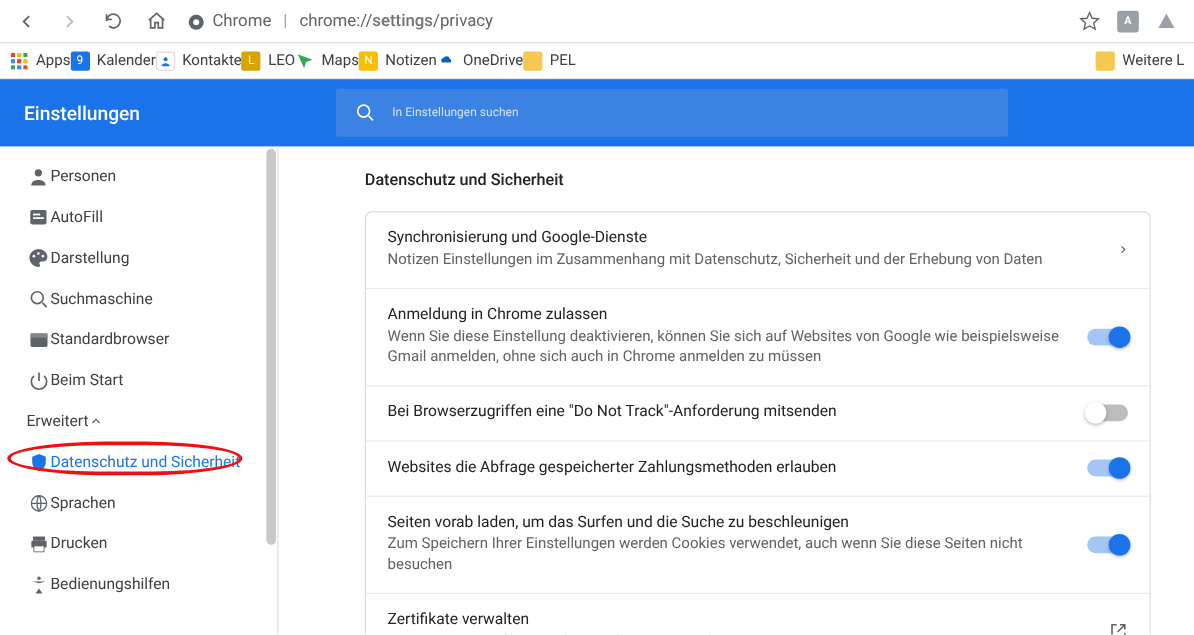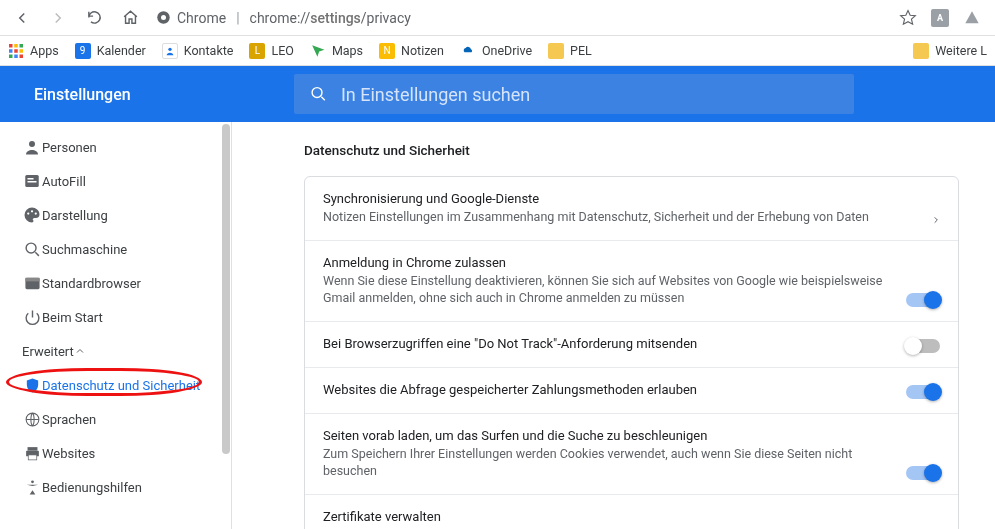--- a/index.html
+++ b/index.html
@@ -2,58 +2,58 @@
 <html><head>
 <meta charset="utf-8">
 <style>
 * { margin: 0; padding: 0; box-sizing: border-box; font-family: "Segoe UI", Roboto, Arial, sans-serif; }
 body { width: 995px; height: 529px; overflow: hidden; background: #fff; font-size: 13px; color: #202124; }
 
 
 .browser-bar { height: 36px; display: flex; align-items: center; padding: 0 8px; gap: 8px; border-bottom: 1px solid #e0e0e0; }
 .nav-btn { width: 28px; height: 28px; display: flex; align-items: center; justify-content: center; border-radius: 50%; color: #5f6368; cursor: default; }
 .nav-btn.disabled { color: #bdbdbd; }
-.addr { flex: 0 0 auto; display: flex; align-items: flex-start; gap: 6px; color: #5f6368; font-size: 14px; margin-left: 4px; }
+.addr { flex: 0 0 auto; display: flex; align-items: flex-end; gap: 6px; color: #5f6368; font-size: 14px; margin-left: 4px; }
 .addr .chrome-prefix { color: #5f6368; }
 .addr .seg { color: #737373; font-weight: 500; }
 .addr .divider { color: #9aa0a6; margin: 0 4px; }
 .addr-spacer { flex: 1; }
 .chrome-actions { display: flex; align-items: center; gap: 14px; color: #9aa0a6; padding-right: 6px; }
 .chrome-actions .ico { width: 18px; height: 18px; display: flex; align-items: center; justify-content: center; }
 
 
-.bookmarks { height: 30px; display: flex; align-items: center; padding: 0 8px; gap: 16px; border-bottom: 1px solid #e0e0e0; font-size: 12.5px; color: #3c4043; }
+.bookmarks { height: 30px; display: flex; align-items: center; padding: 0 8px; gap: 0; border-bottom: 1px solid #e0e0e0; font-size: 12.5px; color: #3c4043; }
 .bm { display: flex; align-items: center; gap: 6px; }
 .bm .favicon { width: 16px; height: 16px; border-radius: 2px; display: inline-flex; align-items: center; justify-content: center; font-size: 10px; color: #fff; }
 .bm-spacer { flex: 1; }
 
 
-.blue-header { height: 56px; background: #1a73e8; display: flex; align-items: center; color: #fff; padding-left: 14px; }
+.blue-header { height: 56px; background: #1a73e8; display: flex; align-items: center; color: #fff; }
 .bh-title { width: 280px; padding-left: 20px; font-size: 16px; font-weight: 500; }
 .bh-search { flex: 0 0 560px; height: 40px; background: #3b82e3; border-radius: 2px; display: flex; align-items: center; padding: 0 16px; gap: 14px; color: #c7dbf7; }
-.bh-search input { background: transparent; border: none; outline: none; color: #fff; font-size: 18px; width: 100%; }
+.bh-search input { background: transparent; border: none; outline: none; color: #fff; font-size: 10px; width: 100%; }
 .bh-search input::placeholder { color: #d5e4fa; }
 
 
 .main { display: flex; height: calc(529px - 36px - 30px - 56px); }
 .sidebar { width: 232px; border-right: 1px solid #e0e0e0; overflow-y: hidden; position: relative; padding-top: 8px; }
 .sidebar::-webkit-scrollbar { width: 10px; }
 .sb-item { height: 34px; display: flex; align-items: center; padding-left: 22px; color: #3c4043; font-size: 13px; }
 .sb-item.sub { padding-left: 22px; }
 .sb-item .sb-icon { width: 20px; display: flex; justify-content: center; color: #5f6368; }
 .sb-section { height: 34px; display: flex; align-items: center; padding: 0 22px; color: #3c4043; font-size: 13px; }
 .sb-item.active { color: #1a73e8; }
 .sb-item.active .sb-icon { color: #1a73e8; }
 .red-oval { position: absolute; border: 3px solid #e11; border-radius: 50%/60%; width: 196px; height: 28px; left: 6px; top: 246px; pointer-events: none; }
 .scrollbar-fake { position: absolute; right: 1px; top: 2px; width: 8px; height: 330px; background: #c9c9c9; border-radius: 4px; }
 
 .content { flex: 1; padding: 20px 36px 0 72px; overflow: hidden; }
 .content h2 { font-size: 13.5px; font-weight: 500; color: #202124; margin-bottom: 18px; }
 .card { border: 1px solid #dadce0; border-radius: 6px; }
-.row { padding: 14px 18px; display: flex; align-items: flex-end; border-bottom: 1px solid #e8eaed; }
+.row { padding: 14px 18px; display: flex; align-items: center; border-bottom: 1px solid #e8eaed; }
 .row:last-child { border-bottom: none; }
 .row .txt { flex: 1; }
 .row .ttl { font-size: 13px; color: #202124; margin-bottom: 2px; }
 .row .sub { font-size: 12.5px; color: #5f6368; line-height: 1.4; }
 .row .action { flex: 0 0 40px; display: flex; justify-content: flex-end; align-items: center; color: #5f6368; }
 
 .toggle { width: 34px; height: 14px; border-radius: 7px; position: relative; }
 .toggle::after { content: ""; position: absolute; width: 18px; height: 18px; border-radius: 50%; top: -2px; box-shadow: 0 1px 3px rgba(0,0,0,.3); }
 .toggle.on { background: #a4c6f5; }
 .toggle.on::after { right: -2px; background: #1a73e8; }
@@ -271,21 +271,21 @@
         <span>Sprachen</span>
       </div>
     <div class="sb-item sub">
         <span class="sb-icon">
           <svg width="17" height="17" viewBox="0 0 24 24" fill="#5f6368">
             <rect x="5" y="3" width="14" height="5"></rect>
             <rect x="3" y="8" width="18" height="8" rx="1"></rect>
             <rect x="6" y="14" width="12" height="7" fill="#fff" stroke="#5f6368"></rect>
           </svg>
         </span>
-        <span>Websites</span>
+        <span>Drucken</span>
       </div>
     <div class="sb-item sub">
         <span class="sb-icon">
           <svg width="17" height="17" viewBox="0 0 24 24" fill="#5f6368">
             <circle cx="12" cy="4" r="2"></circle>
             <path d="M4 8l8 2 8-2M12 10v6m-4 6l4-6 4 6"></path>
           </svg>
         </span>
         <span>Bedienungshilfen</span>
       </div>

